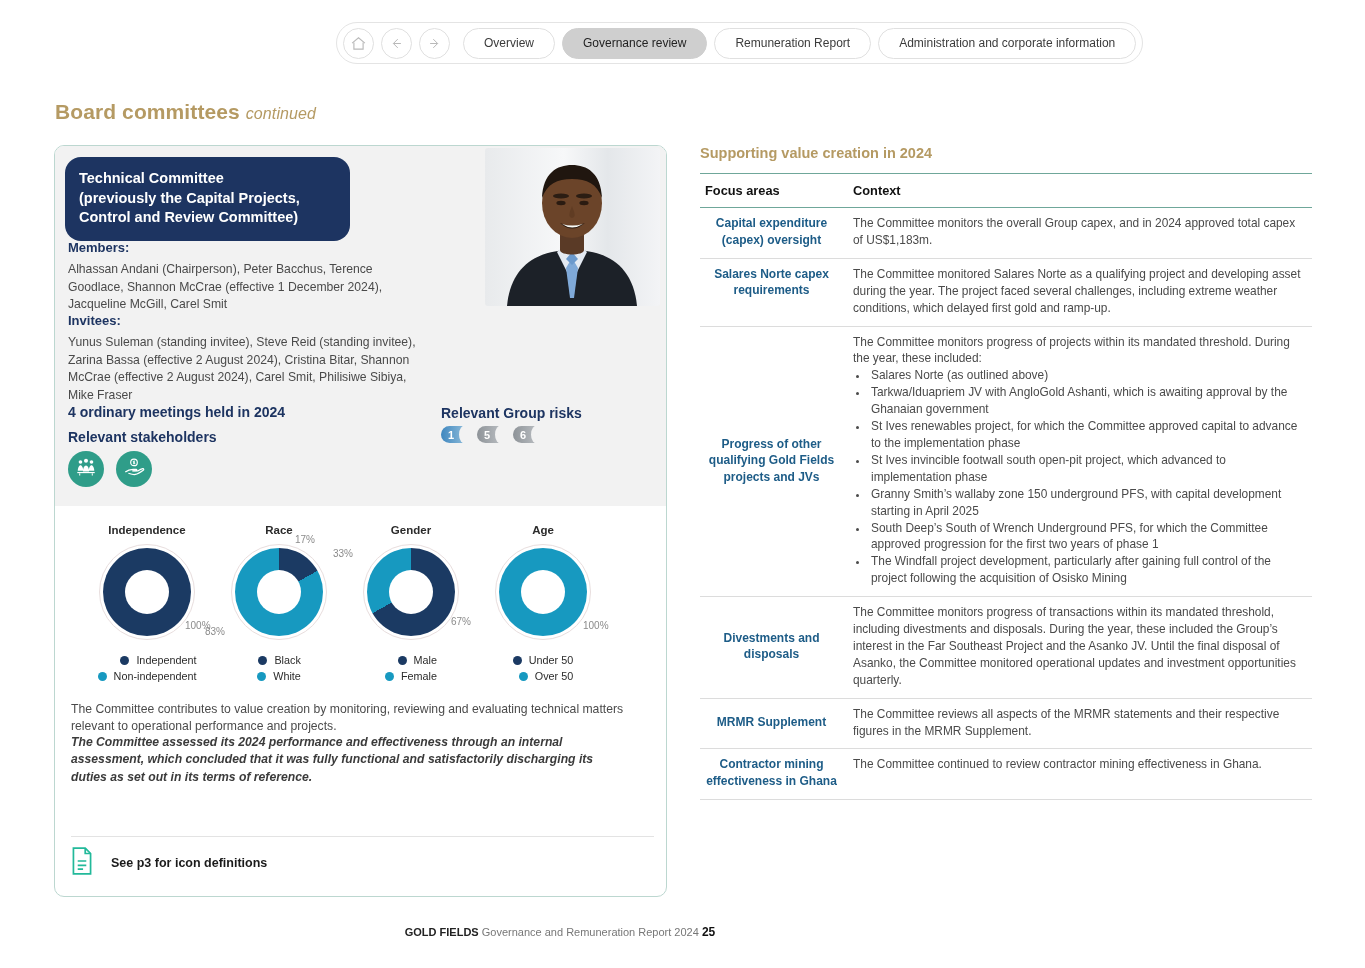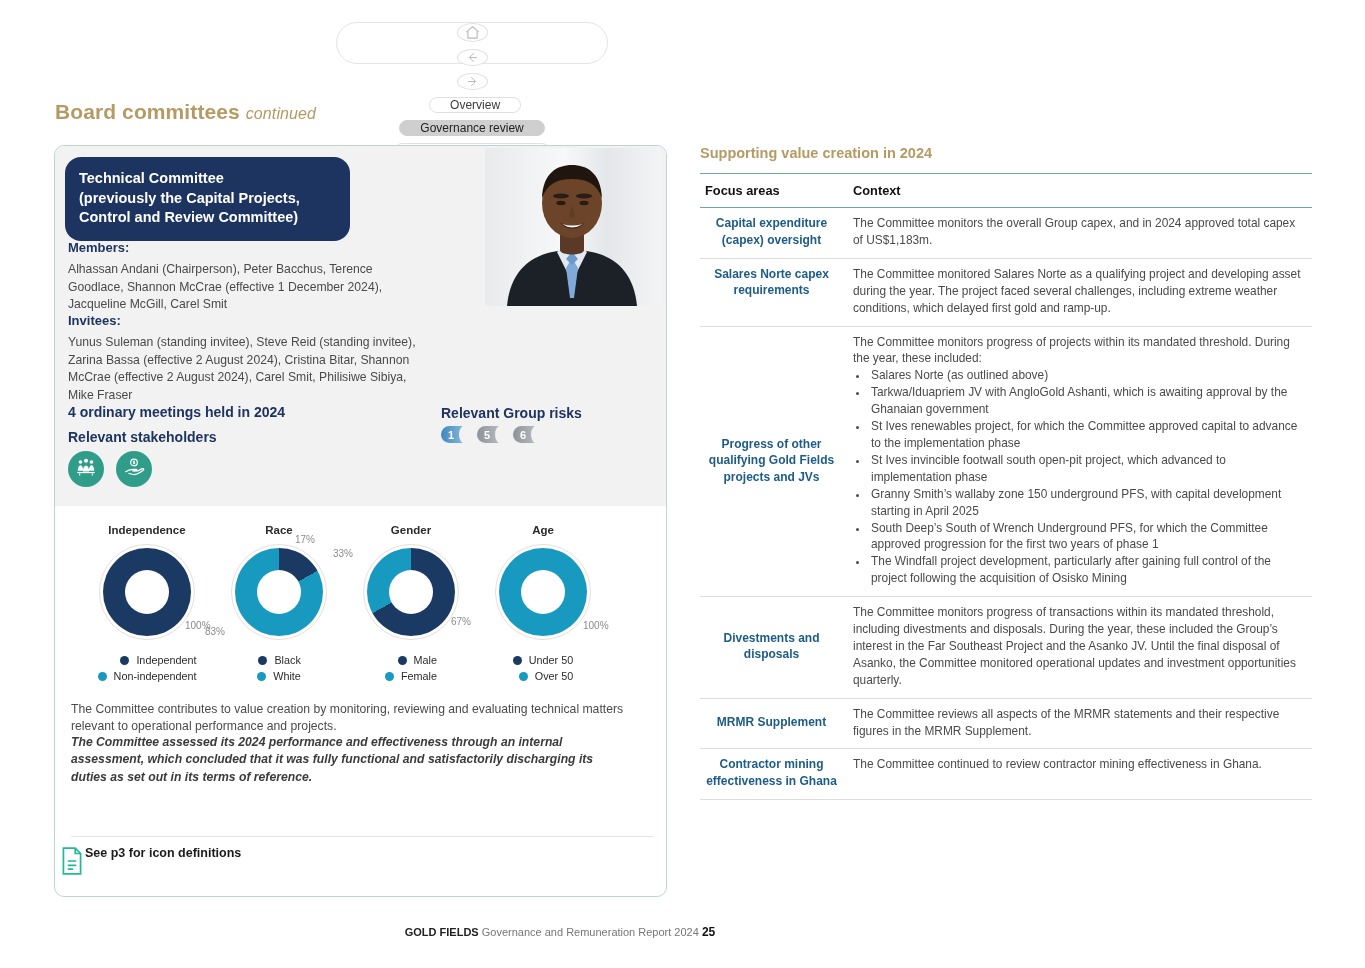--- a/index.html
+++ b/index.html
@@ -11,21 +11,21 @@
     overflow: hidden;
     position: relative;
   }
 
   
   .topnav-wrap { position: absolute; left: 0; top: 0; width: 1365px; height: 86px; }
   .nav-pill-group {
     position: absolute; left: 336px; top: 22px;
     height: 42px; display: flex; align-items: center;
     border: 1px solid #e4e4e4; border-radius: 21px;
-    background: #fff; padding: 0 6px; gap: 7px; flex-direction: column;
+    background: #fff; padding: 0 6px; gap: 7px;
   }
   .nav-circle {
     width: 31px; height: 31px; border-radius: 50%;
     border: 1px solid #e0e0e0; background: #fff;
     display: flex; align-items: center; justify-content: center;
     color: #b9b9b9;
   }
   .nav-circle svg { display:block; }
   .nav-tab {
     height: 31px; border: 1px solid #e0e0e0; border-radius: 16px;
@@ -104,21 +104,21 @@
   }
   .pct { position: absolute; font-size: 10px; color: #8b8b8b; white-space: nowrap; }
   .legend { margin-top: 10px; display: inline-block; text-align: left; }
   .legend-item { display: flex; align-items: center; gap: 7px; margin-top: 4px; font-size: 10.8px; color: #2b2b2b; justify-content: flex-end; }
   .lg-dot { width: 9px; height: 9px; border-radius: 50%; flex: none; }
 
   .para1 { position: absolute; left: 16px; top: 555px; width: 575px; font-size: 12.2px; color: #4b4b4b; line-height: 1.42; }
   .para2 { position: absolute; left: 16px; top: 588px; width: 560px; font-size: 12.2px; color: #3b3b3b; line-height: 1.42; font-style: italic; font-weight: 600; }
 
   .divider { position: absolute; left: 16px; top: 690px; width: 583px; height: 1px; background: #e3e3e3; }
-  .icon-note { position: absolute; left: 4px; top: 700px; display: flex; align-items: flex-start; }
+  .icon-note { position: absolute; left: 14px; top: 700px; display: flex; align-items: center; gap: 16px; }
   .icon-note .txt { font-size: 12.5px; color: #1b1b1b; font-weight: 600; }
 
   
   .right { position: absolute; left: 700px; top: 145px; width: 612px; }
   .right-title { font-size: 14.5px; color: #b59a63; font-weight: 600; margin-bottom: 12px; }
   table.tbl { width: 612px; border-collapse: collapse; table-layout: fixed; }
   table.tbl th, table.tbl td { text-align: left; vertical-align: top; padding: 7px 10px 9px 5px; }
   table.tbl thead th { border-top: 1.5px solid #6fa79a; border-bottom: 1.5px solid #6fa79a;
     font-size: 12.8px; color: #111; font-weight: bold; padding-top: 9px; padding-bottom: 9px; }
   table.tbl tbody td { border-bottom: 1px solid #dcdcdc; font-size: 11.9px; color: #4a4a4a; line-height: 1.42; }

